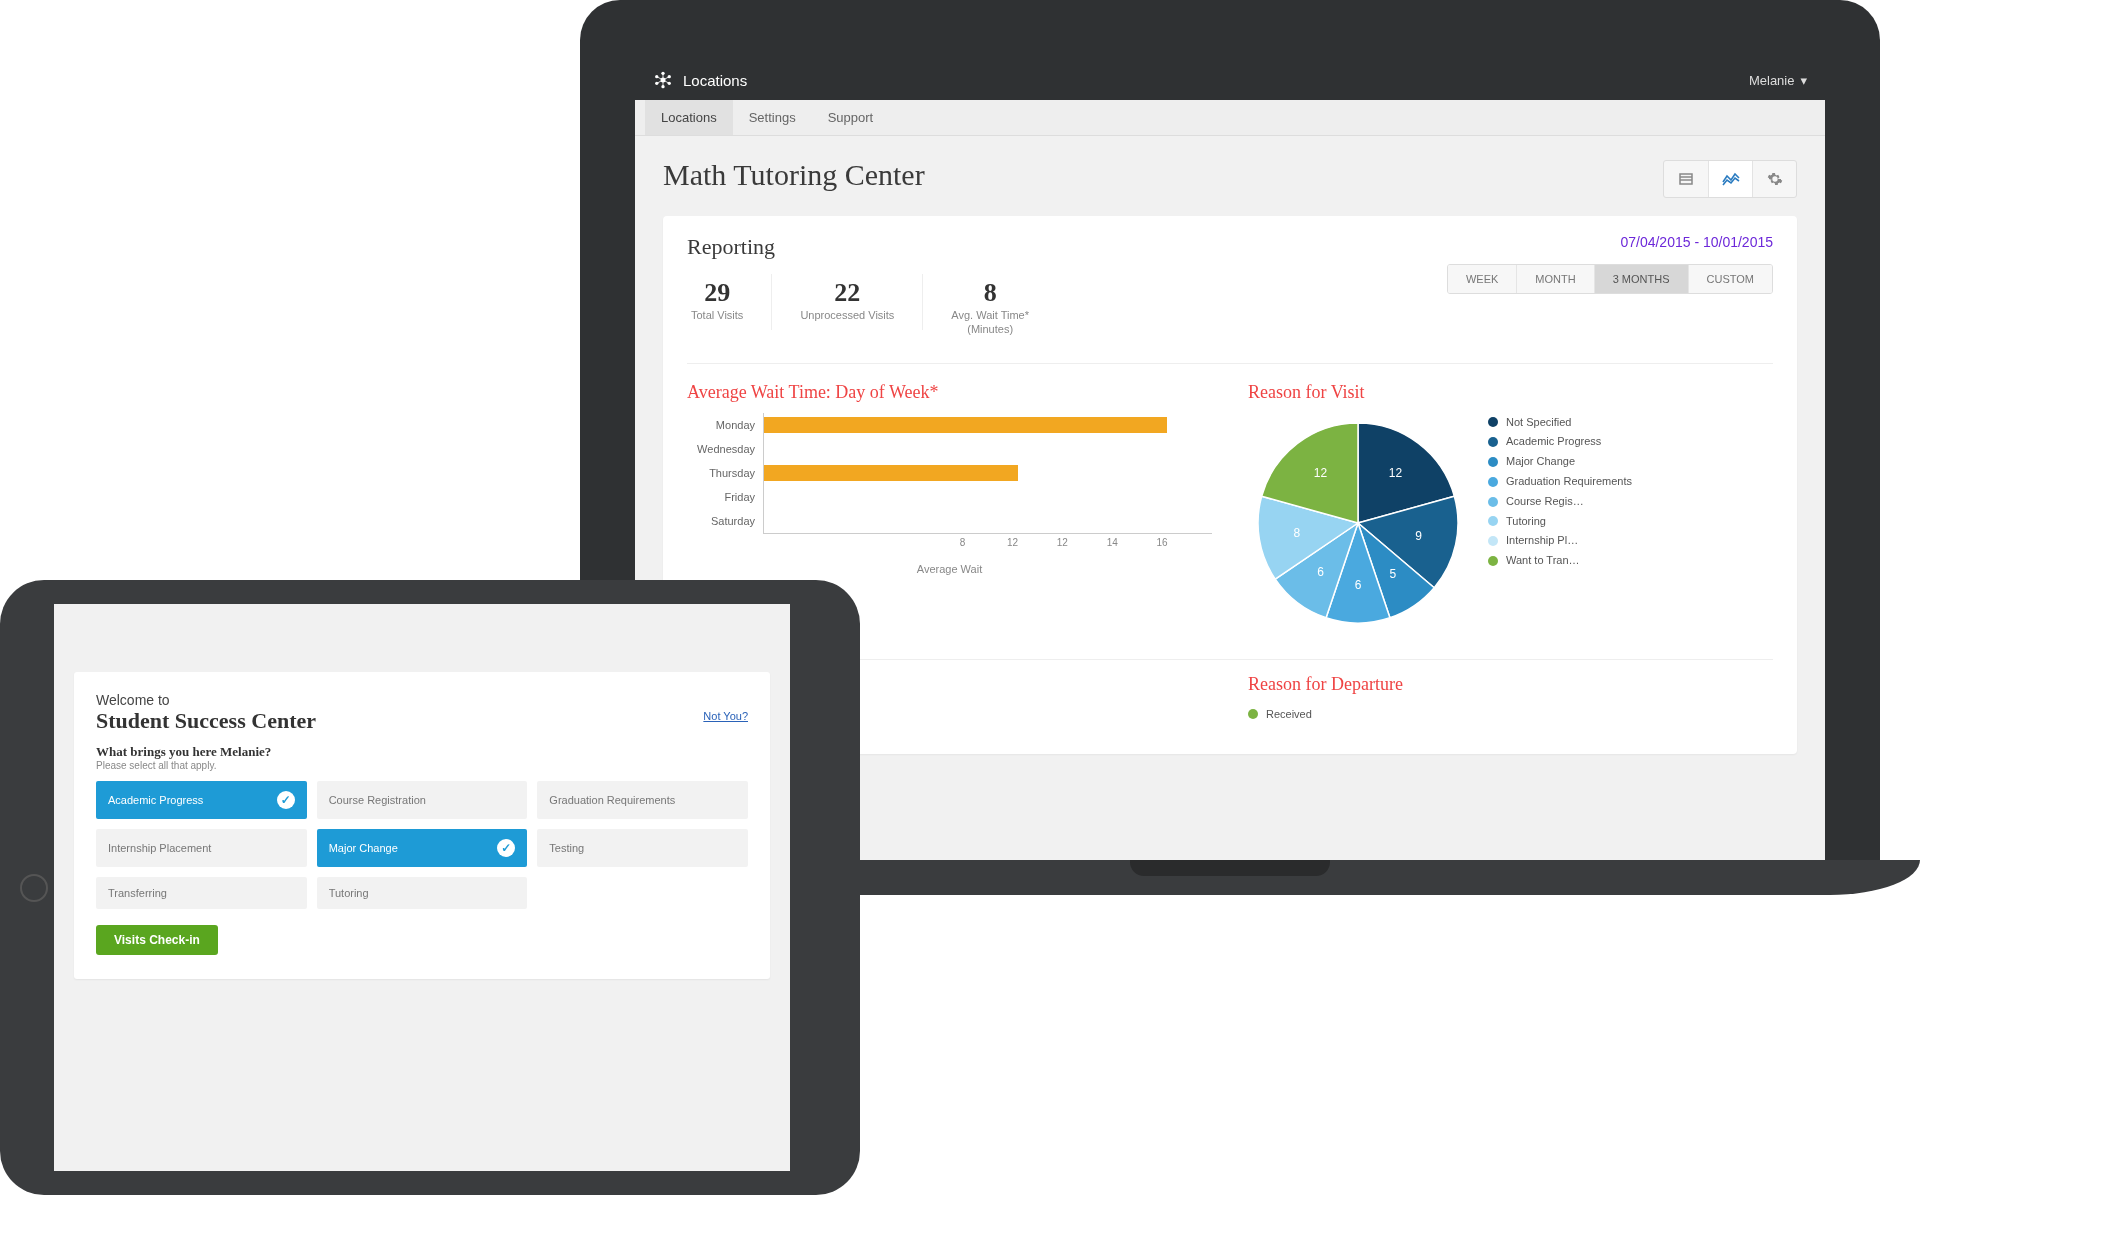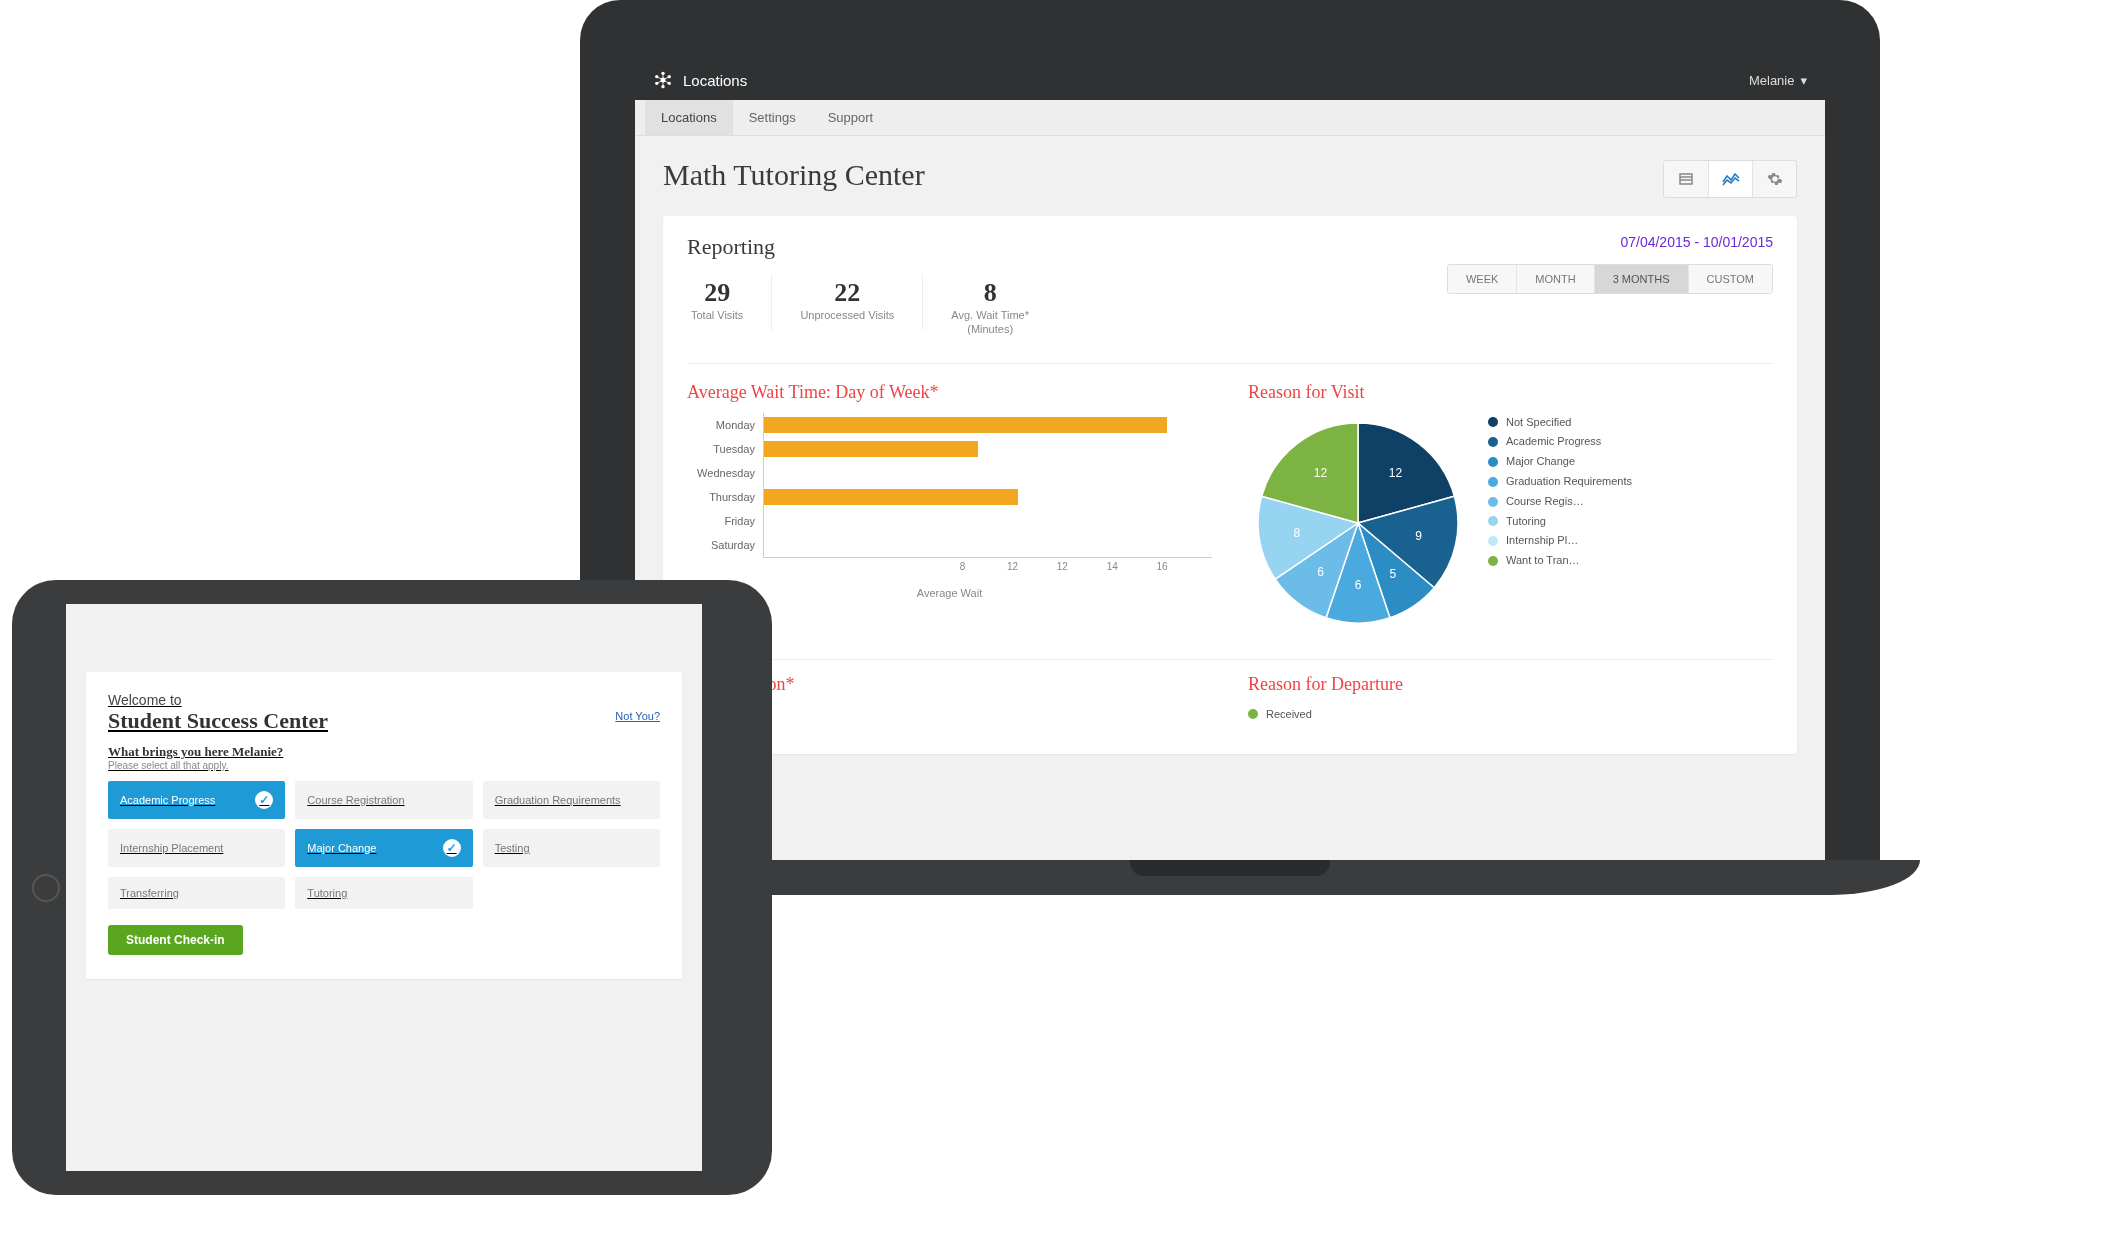--- a/index.html
+++ b/index.html
@@ -205,28 +205,27 @@
   .legend-row{ display:flex; align-items:center; gap:8px;}
   .swatch{ width:10px;height:10px;border-radius:50%; display:inline-block;}
   .pie-label{ position:absolute; color:#fff; font-size:12px; font-weight:500; transform:translate(-50%,-50%);}
 
   .lower-row { display:flex; gap:36px; border-top:1px solid #eee; margin-top:26px; padding-top:14px;}
   .lower-row .chart-col { flex:1; }
 
   
   .tablet {
     position: absolute;
-    left: 12px;
+    left: 0;
     top: 580px;
-    width: 760px;
+    width: 860px;
     height: 615px;
     background: #3a3c3e;
     border-radius: 44px;
     padding: 24px 70px 24px 54px;
-    text-decoration: underline;
   }
   .tablet-home {
     position:absolute; left:20px; top:50%; transform:translateY(-50%);
     width:28px;height:28px; border:2px solid #555; border-radius:50%;
   }
   .tablet-inner{
     width:100%; height:100%; background:#f1f1f1; padding:68px 20px 20px 20px;
   }
   .checkin-card{
     background:#fff; padding:20px 22px 24px 22px; border-radius:3px;
@@ -359,26 +358,20 @@
             <div class="chart-col">
               <div class="chart-title">Average Wait Time: Day of Week*</div>
               <div id="bar-chart">
                   <div class="hbar-row">
                     <div class="hbar-label">Monday</div>
                     <div class="hbar-track">
                       <div class="hbar-fill" style="width: 90%;"></div>
                     </div>
                   </div>
                   <div class="hbar-row">
-                    <div class="hbar-label">Tuesday</div>
-                    <div class="hbar-track">
-                      <div class="hbar-fill" style="width: 47.7778%;"></div>
-                    </div>
-                  </div>
-                  <div class="hbar-row">
                     <div class="hbar-label">Wednesday</div>
                     <div class="hbar-track"></div>
                   </div>
                   <div class="hbar-row">
                     <div class="hbar-label">Thursday</div>
                     <div class="hbar-track">
                       <div class="hbar-fill" style="width: 56.6667%;"></div>
                     </div>
                   </div>
                   <div class="hbar-row">
@@ -503,16 +496,16 @@
           <div class="reason">
             <span>Testing</span>
           </div>
           <div class="reason">
             <span>Transferring</span>
           </div>
           <div class="reason">
             <span>Tutoring</span>
           </div>
         </div>
-      <button class="finish-btn">Student Check-in</button>
+      <button class="finish-btn">Visits Check-in</button>
     </div>
   </div>
 </div>
 
 </body></html>

